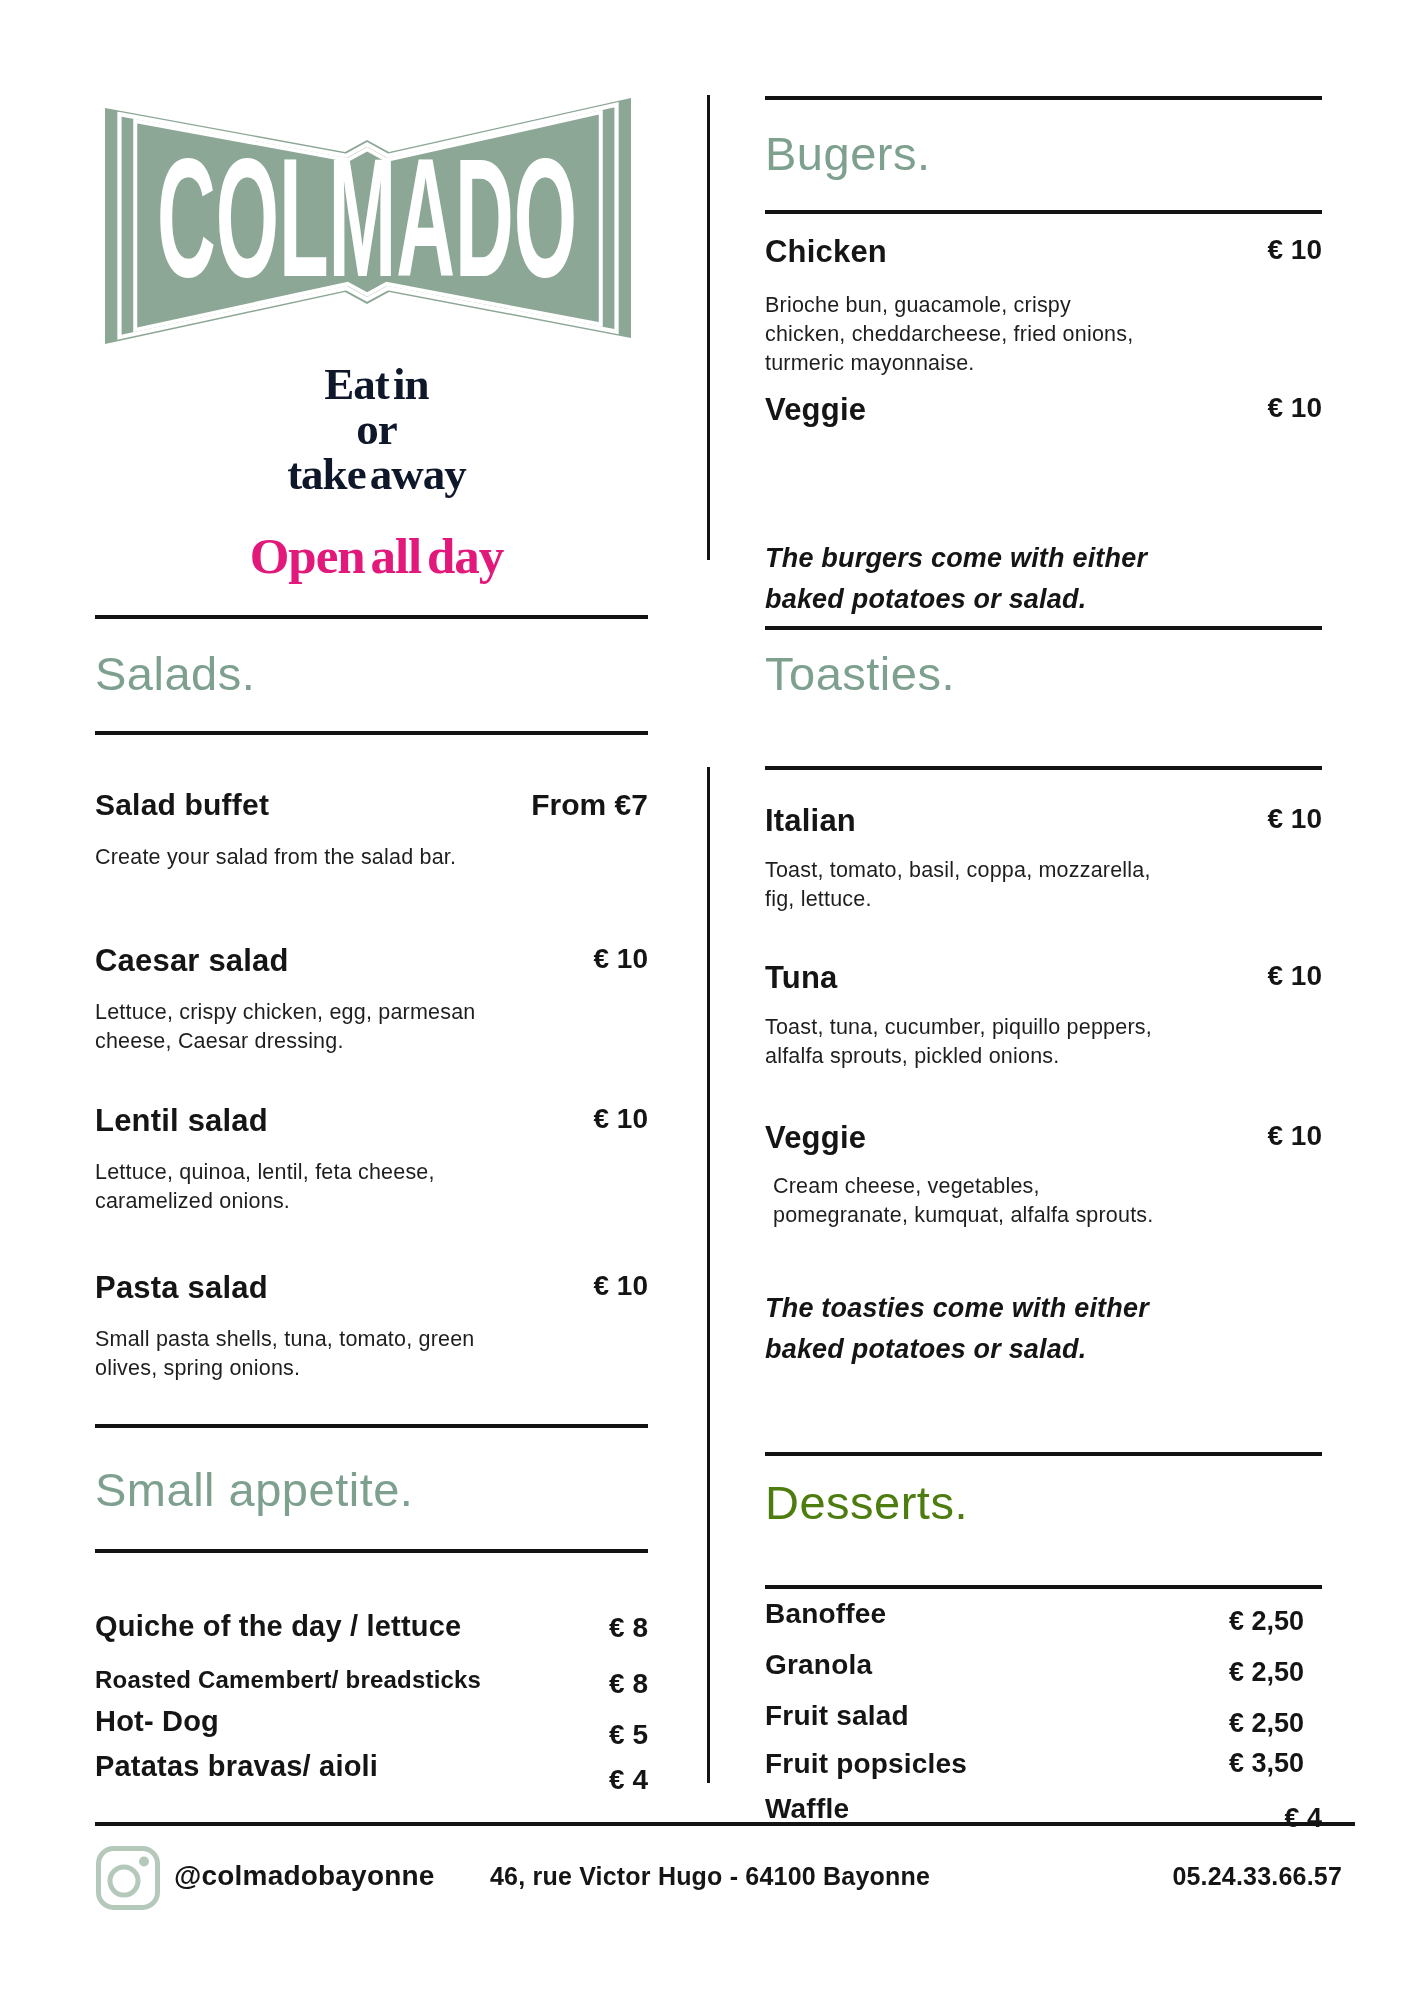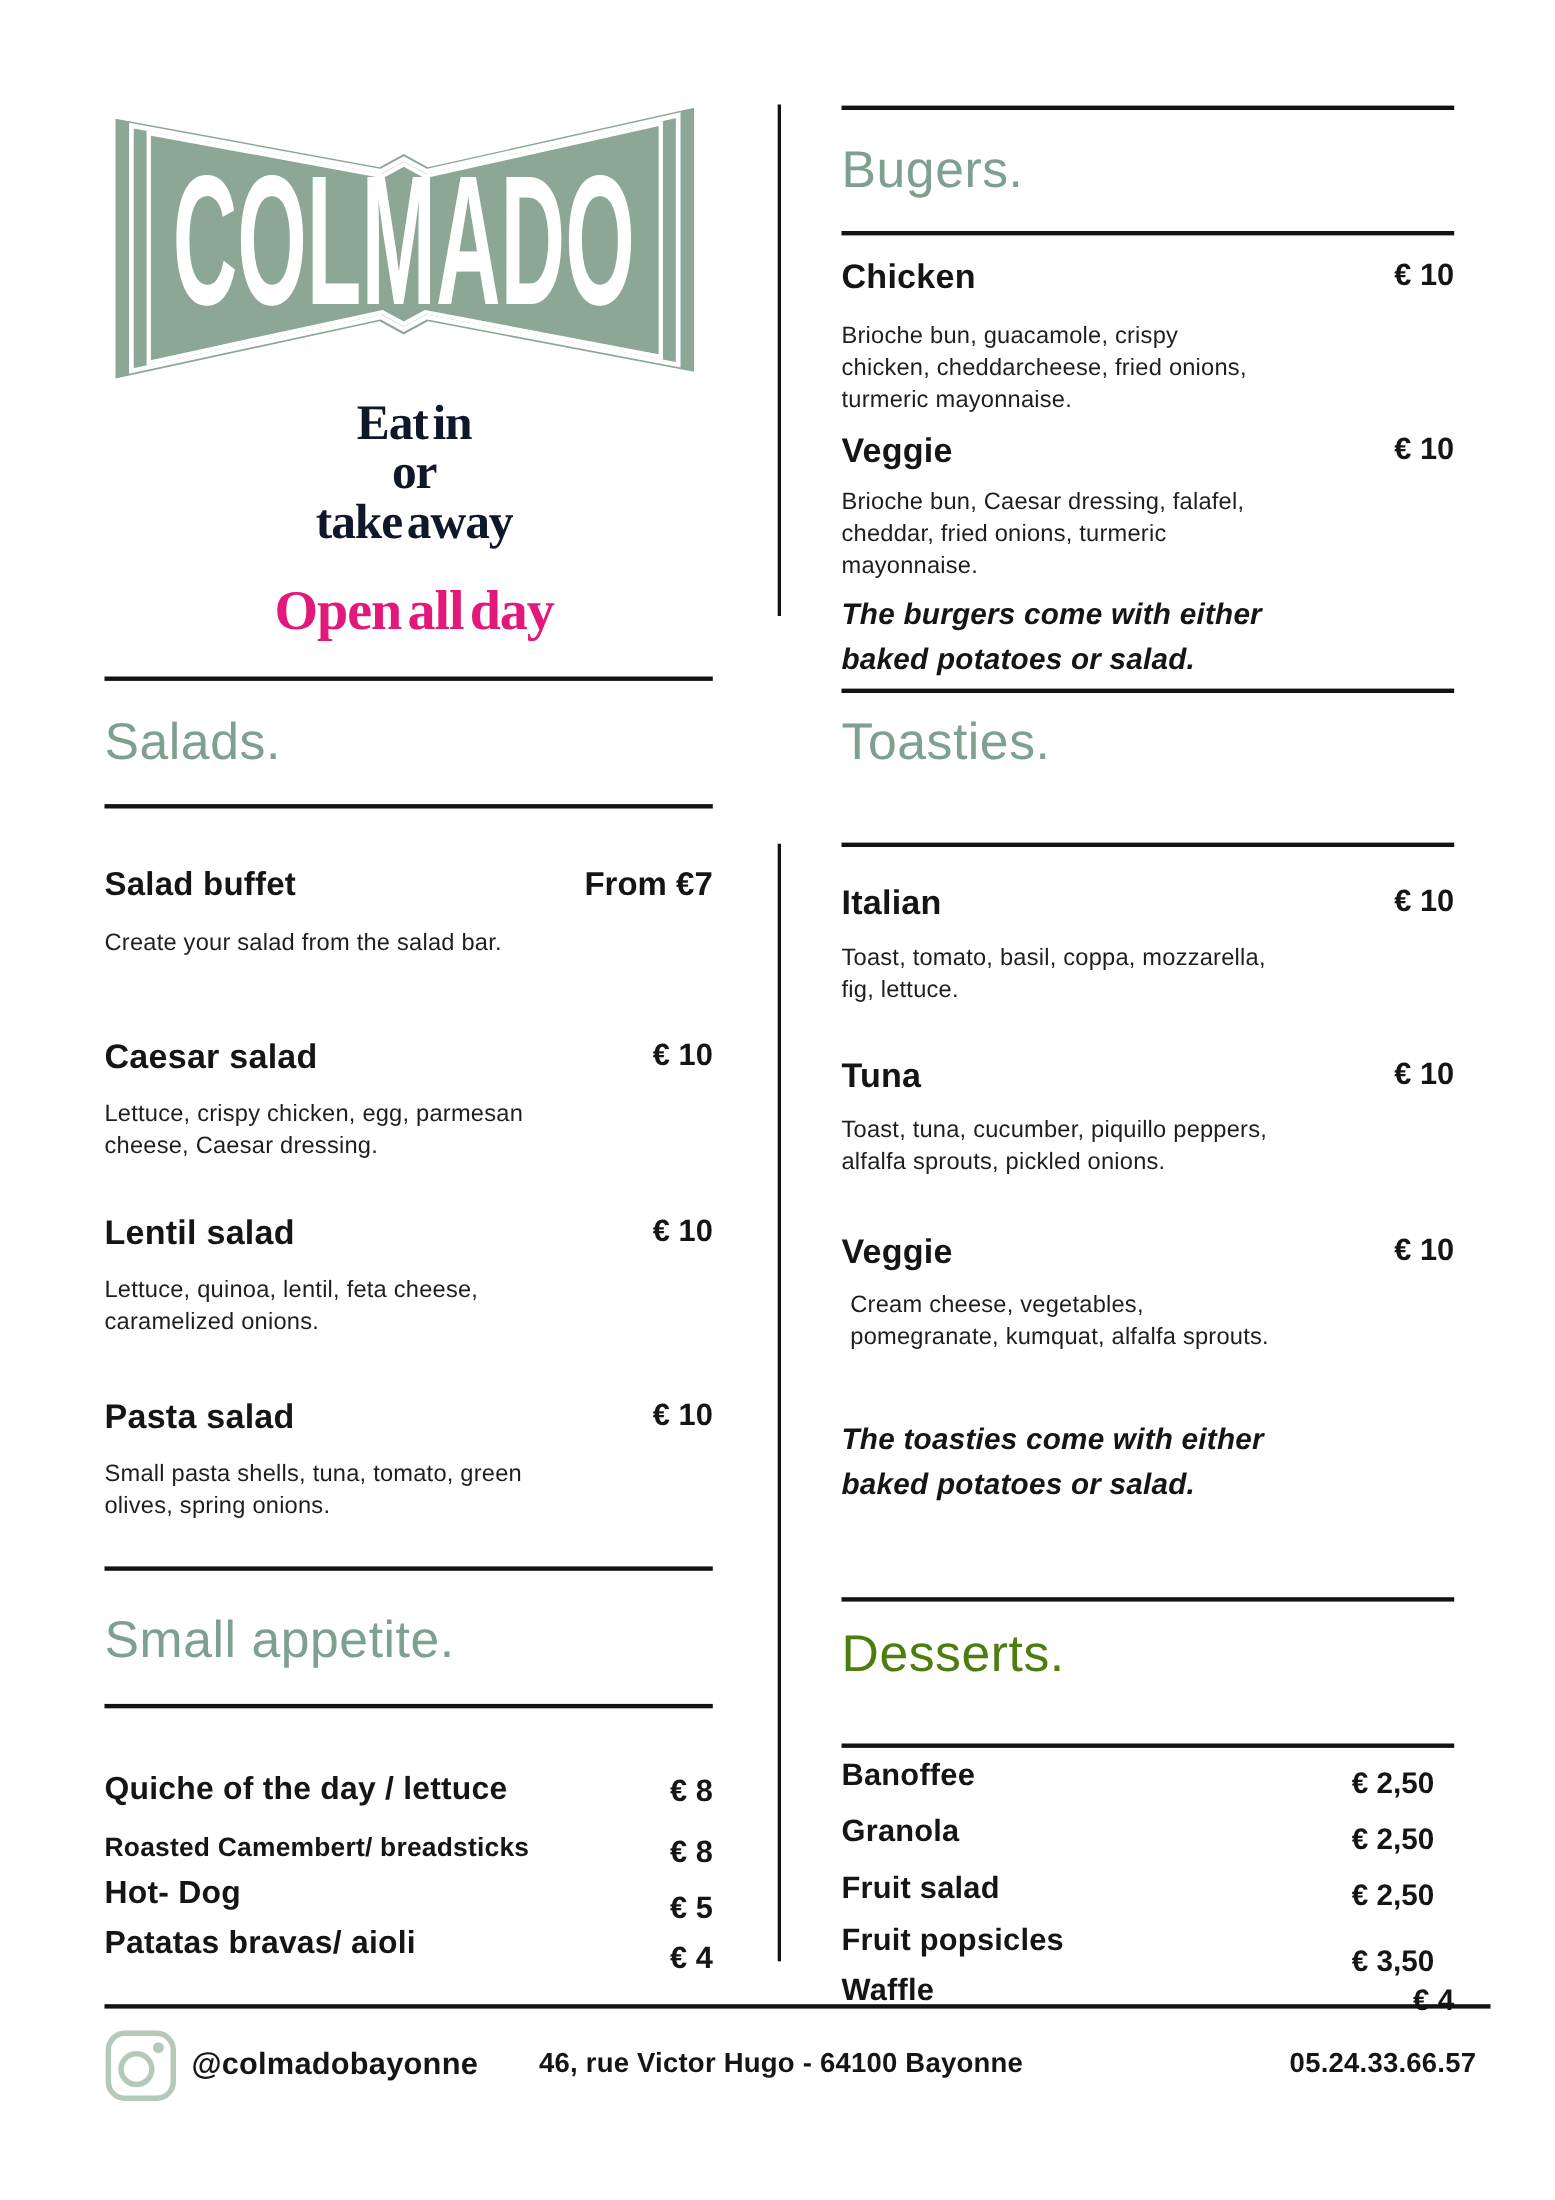--- a/index.html
+++ b/index.html
@@ -66,23 +66,20 @@
     <span class="price">€ 10</span>
   </div>
   <div class="desc" style="left:765px;top:291px;width:520px;">Brioche bun, guacamole, crispy
 chicken, cheddarcheese, fried onions,
 turmeric mayonnaise.</div>
 
   <div class="row" style="left:765px;top:392px;width:557px;">
     <span class="name">Veggie</span>
     <span class="price">€ 10</span>
   </div>
-  <div class="desc" style="left:765px;top:442px;width:520px;">Brioche bun, Caesar dressing, falafel,
-cheddar, fried onions, turmeric
-mayonnaise.</div>
 
   <div class="note" style="left:765px;top:538px;width:520px;">The burgers come with either
 baked potatoes or salad.</div>
 
   <div class="rule rule-l" style="top:615px;"></div>
   <div class="abs heading" style="left:95px;top:646px;color:#7EA08E;">Salads.</div>
   <div class="rule rule-l" style="top:731px;"></div>
 
   <div class="row" style="left:95px;top:788px;width:553px;">
     <span class="name" style="font-size:30px;">Salad buffet</span>
@@ -171,21 +168,21 @@
   <div class="row" style="left:765px;top:1649px;width:557px;">
     <span class="ds-name">Granola</span>
     <span class="ds-price" style="margin-top:8px;">€ 2,50</span>
   </div>
   <div class="row" style="left:765px;top:1700px;width:557px;">
     <span class="ds-name">Fruit salad</span>
     <span class="ds-price" style="margin-top:8px;">€ 2,50</span>
   </div>
   <div class="row" style="left:765px;top:1748px;width:557px;">
     <span class="ds-name">Fruit popsicles</span>
-    <span class="ds-price" style="margin-top:20px;">€ 3,50</span>
+    <span class="ds-price" style="margin-top:0;">€ 3,50</span>
   </div>
   <div class="row" style="left:765px;top:1793px;width:557px;">
     <span class="ds-name">Waffle</span>
     <span class="ds-price" style="margin-top:10px;padding-right:0;">€ 4</span>
   </div>
 
   <div class="rule" style="left:95px;top:1822px;width:1260px;"></div>
 
   <div class="abs" style="left:95px;top:1845px;width:66px;height:66px;">
     <svg width="66" height="66" viewBox="0 0 66 66">

